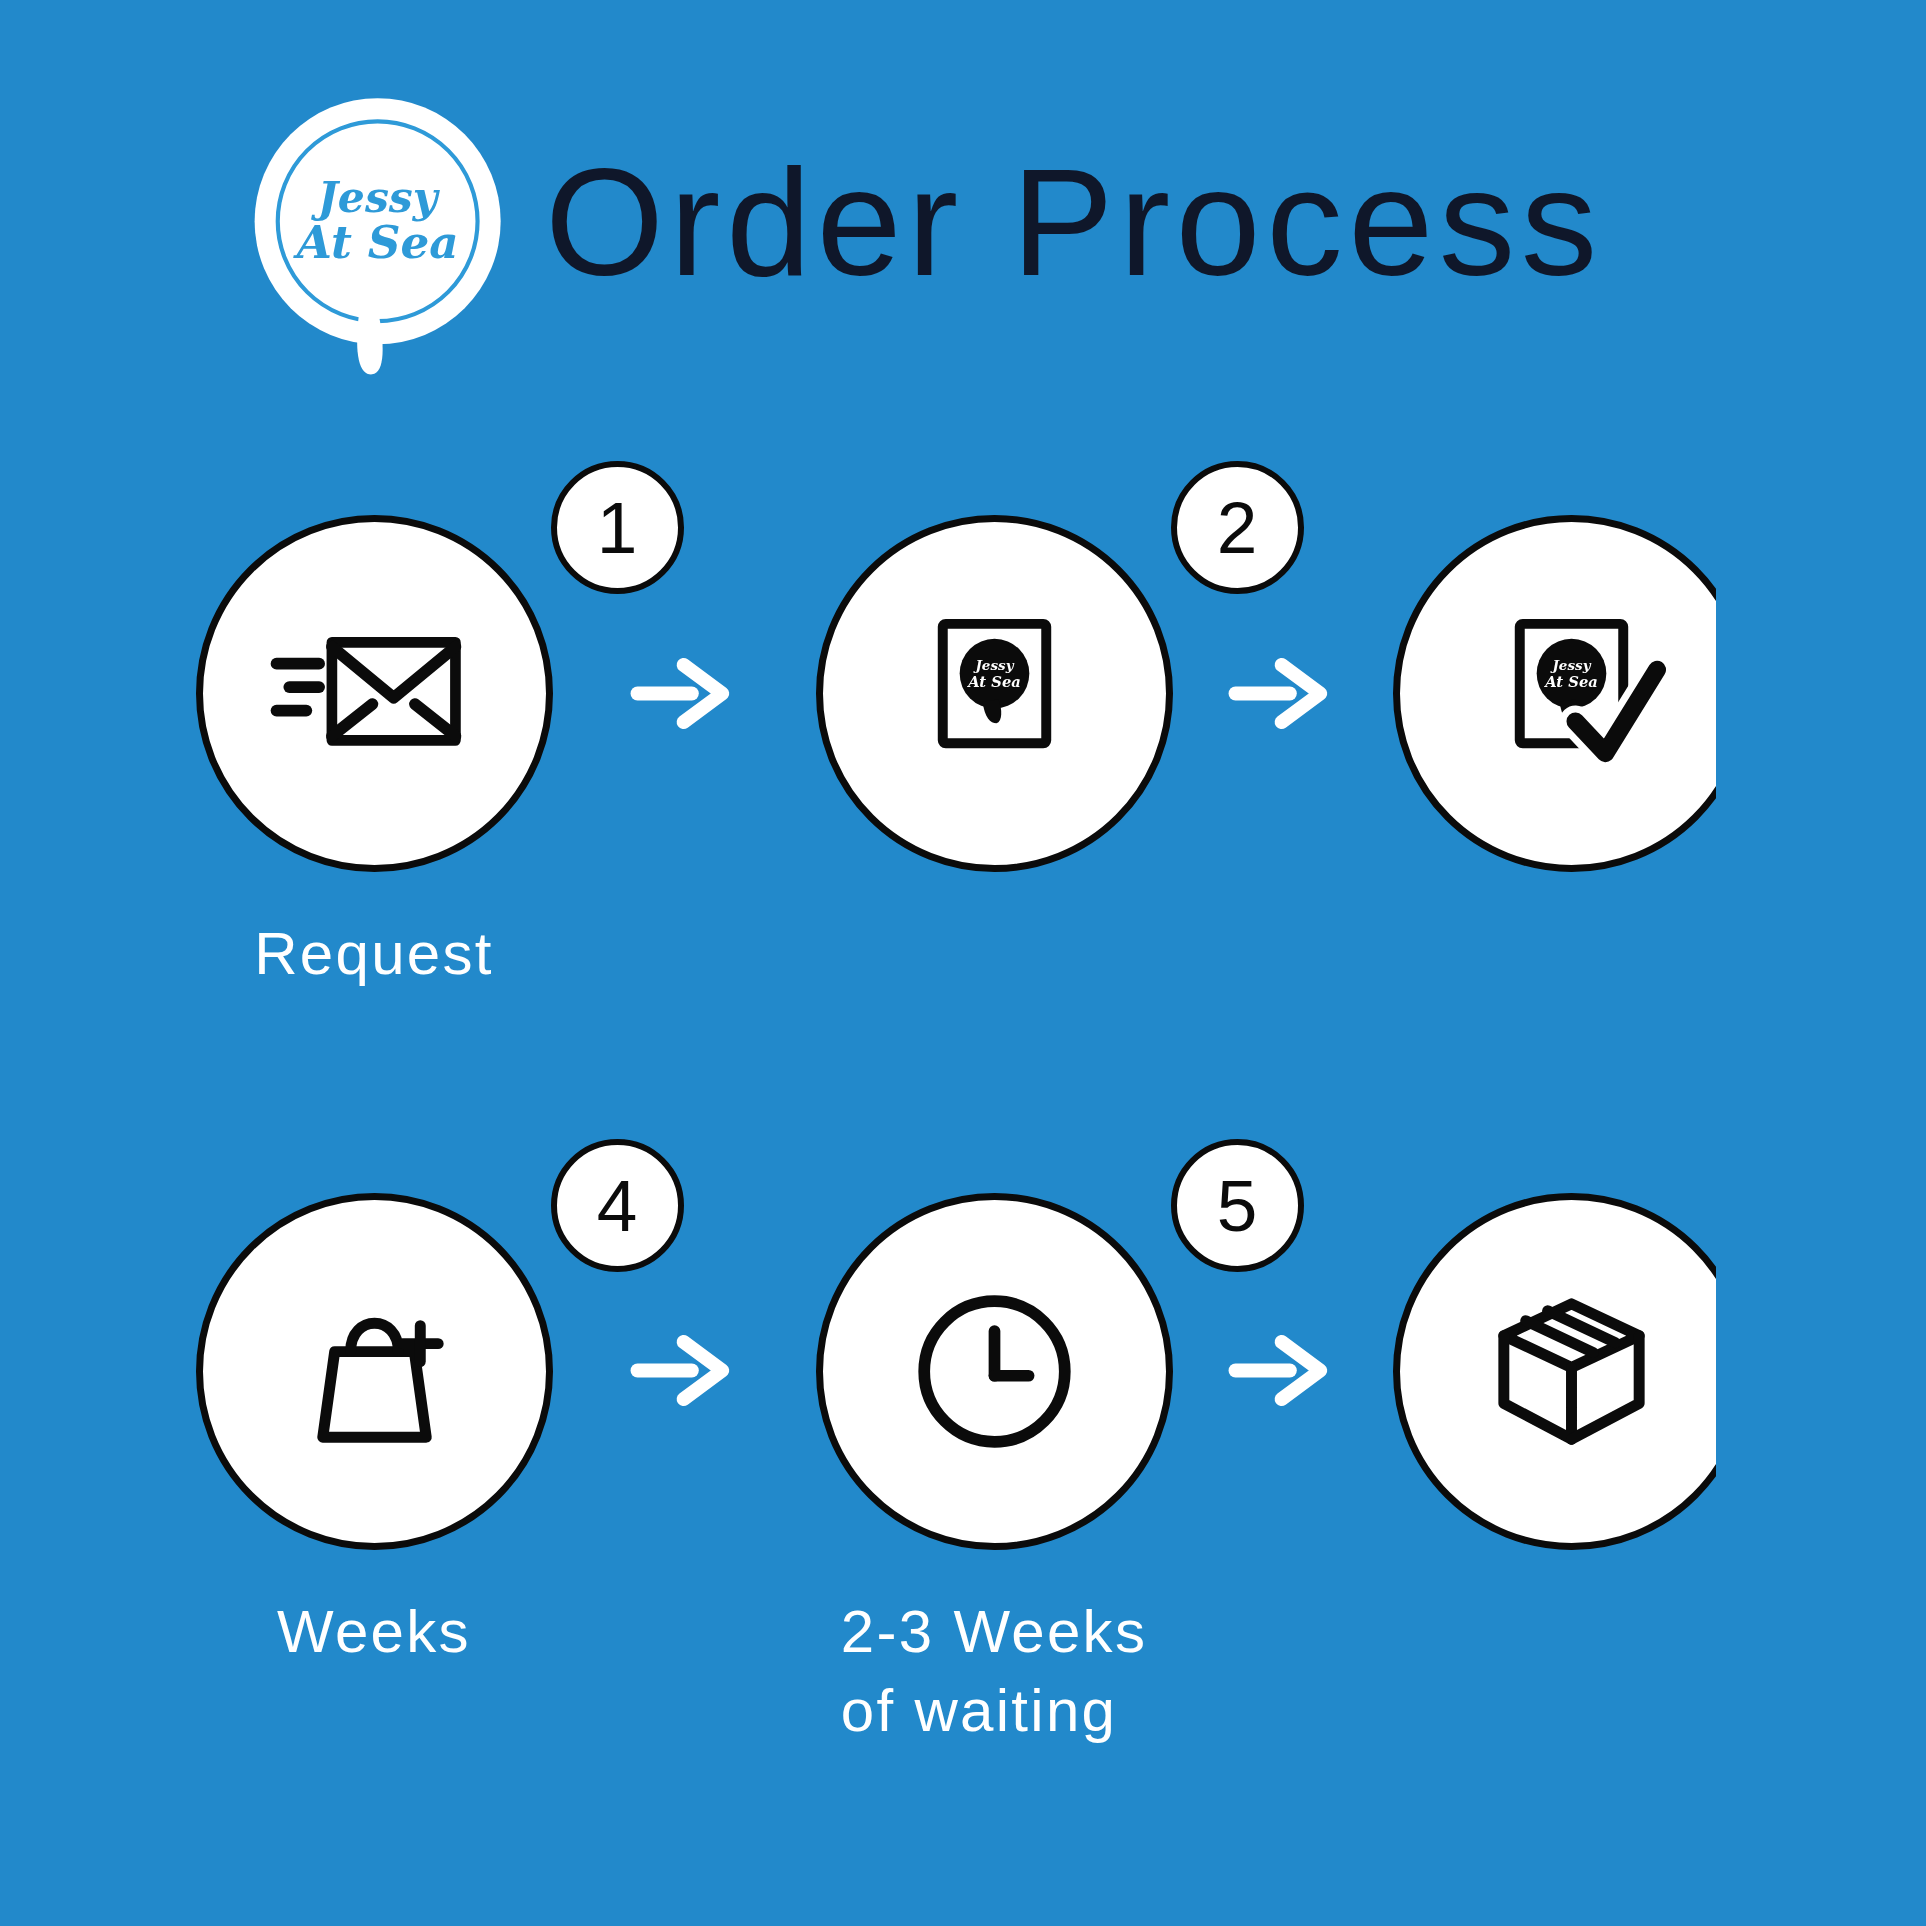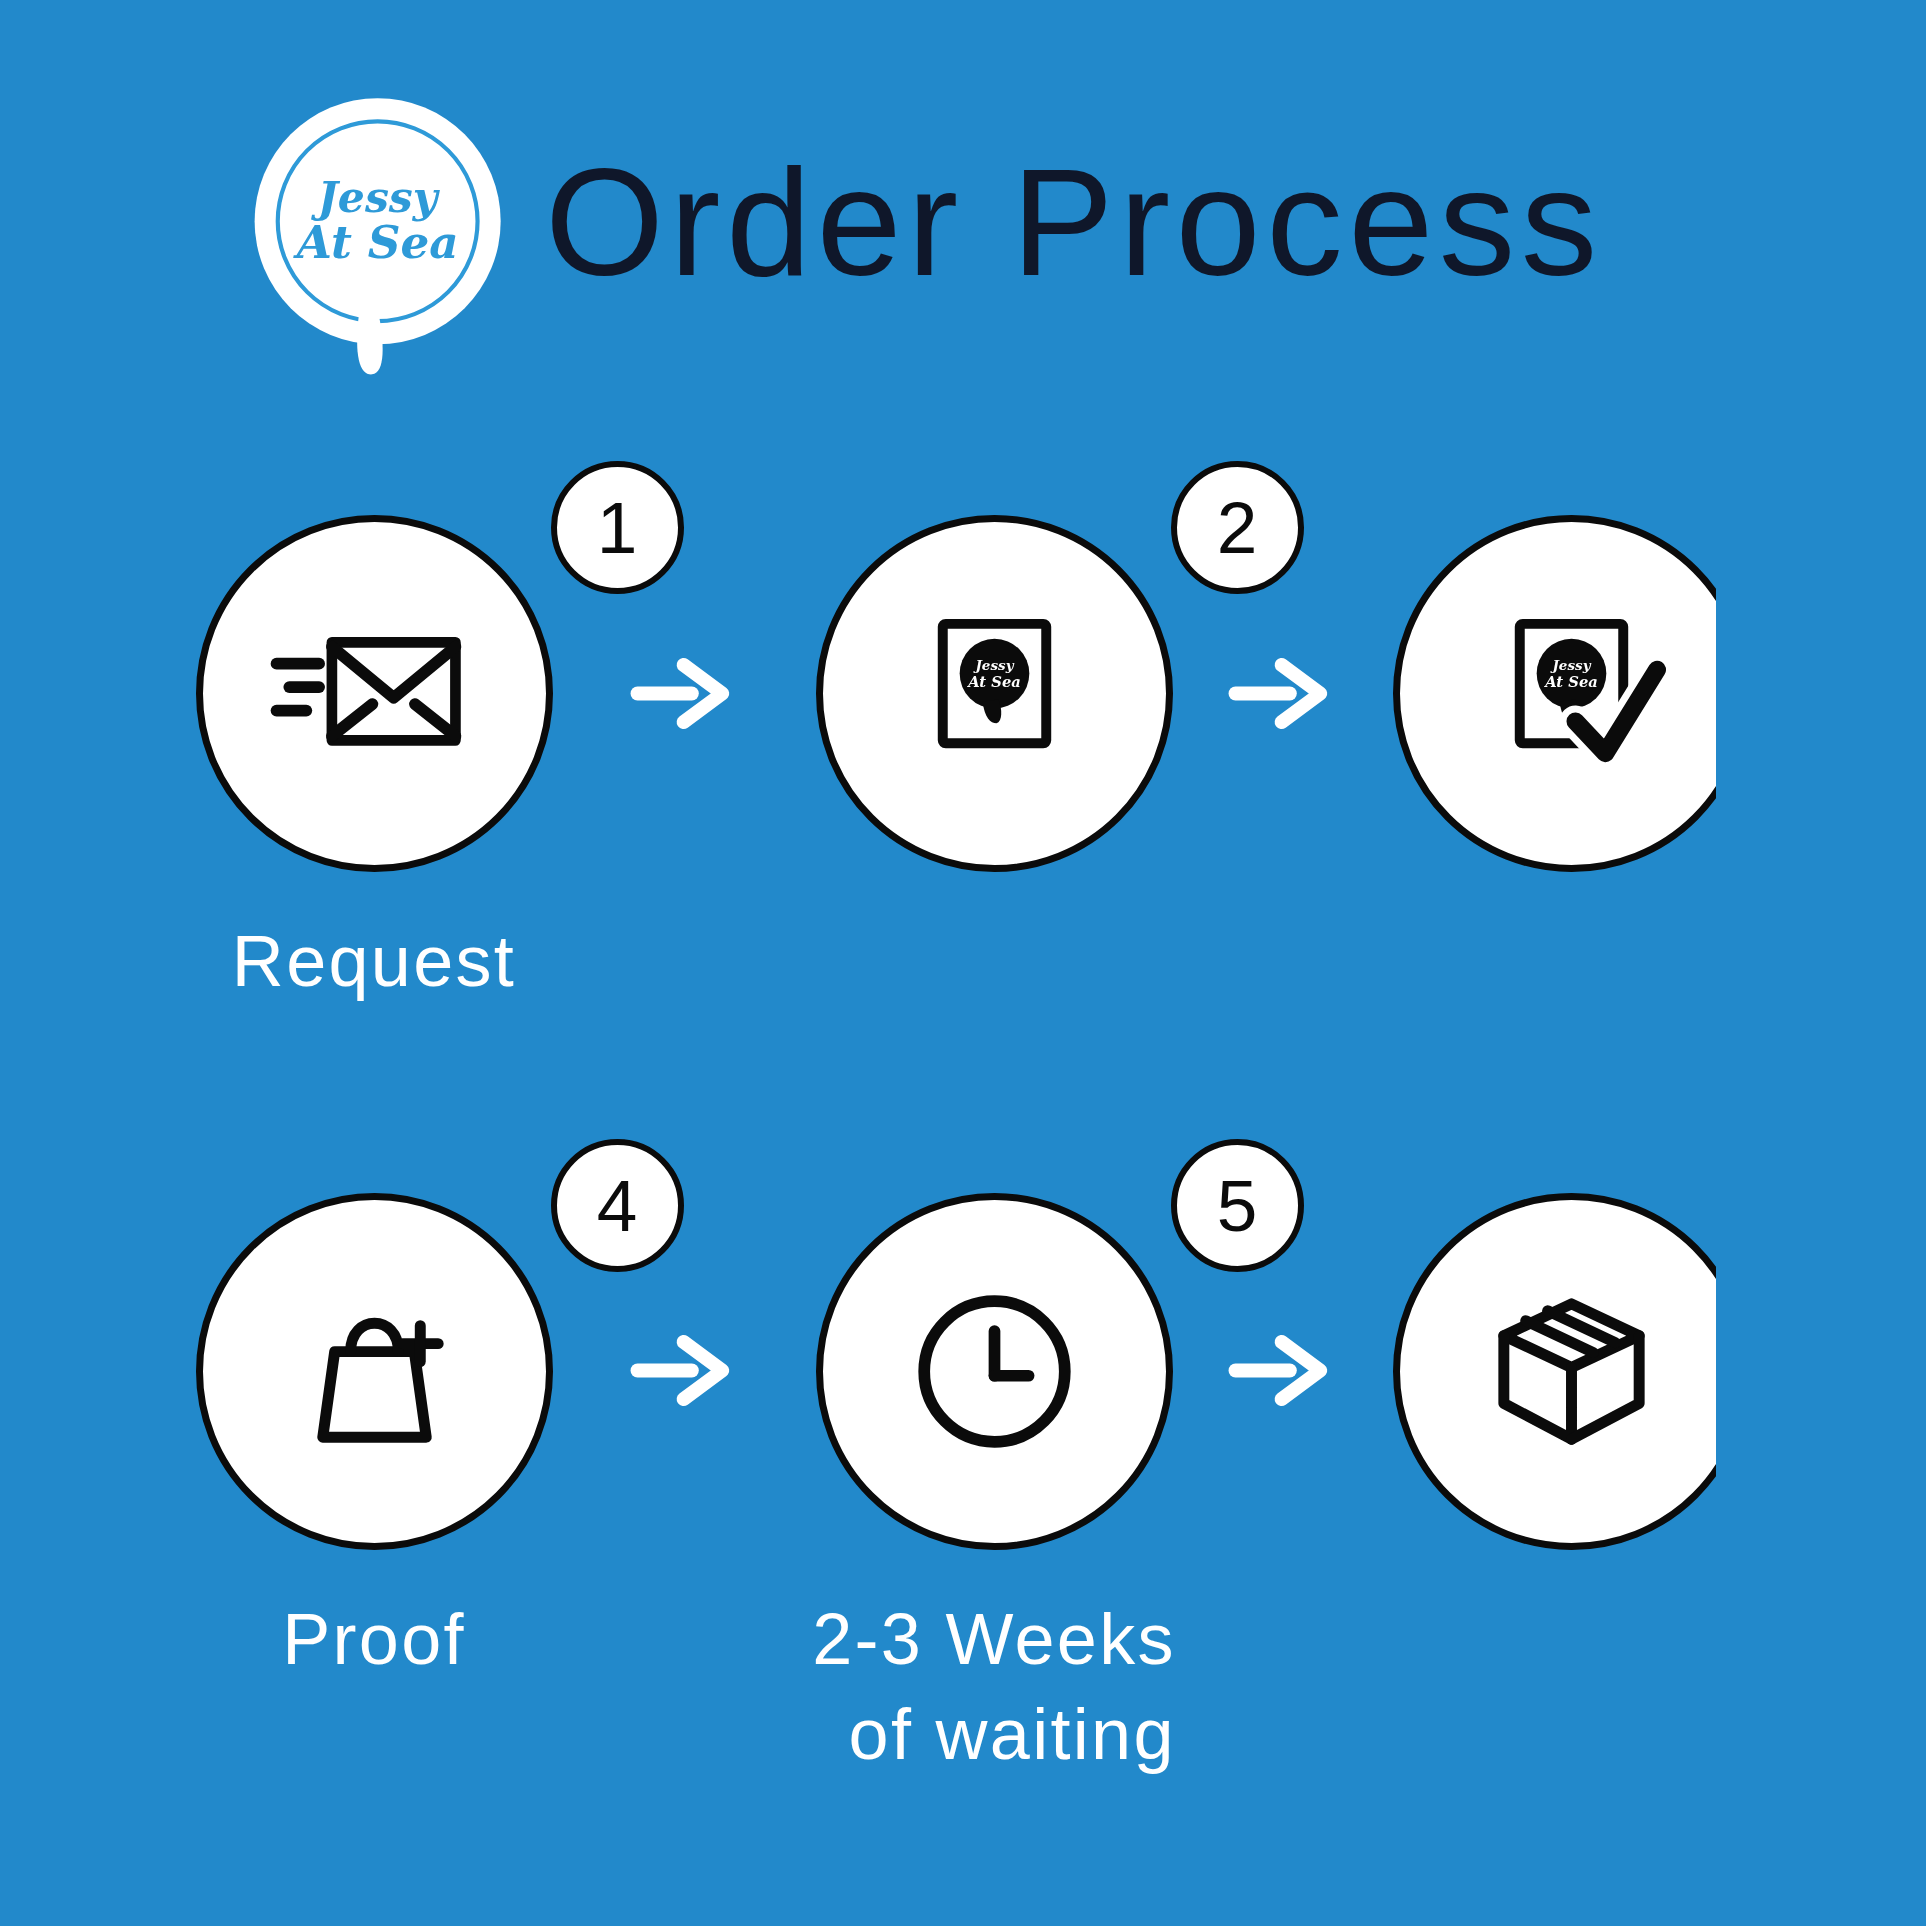--- a/index.html
+++ b/index.html
@@ -36,22 +36,22 @@
     border:7.4px solid var(--ink);border-radius:50%;background:var(--card);
     display:flex;align-items:center;justify-content:center;
   }
   .badge{
     position:absolute;left:348px;top:-61px;width:133px;height:133px;
     border:6.5px solid var(--ink);border-radius:50%;background:var(--card);
     display:flex;align-items:center;justify-content:center;
     font-size:73px;color:var(--ink);font-weight:400;z-index:2;
   }
   .label{
-    margin-top:42px;font-size:72px;color:#fff;letter-spacing:2.3px;
-    text-align:right;line-height:1.32;font-weight:400;
+    margin-top:42px;font-size:60px;color:#fff;letter-spacing:2.3px;
+    text-align:left;line-height:1.32;font-weight:400;
   }
   .icon{width:199px;height:199px;overflow:visible;}
   .icon-lg{width:213px;height:213px;overflow:visible;}
   .stroke{stroke:var(--ink);stroke-width:5.5;fill:none;stroke-linecap:round;stroke-linejoin:round;}
   .stroke-sq{stroke:var(--ink);stroke-width:5;fill:none;stroke-linejoin:round;}
   .fill-ink{fill:var(--ink);}
   .mini-logo-text{
     font-family:"DejaVu Serif","Liberation Serif",serif;
     font-style:italic;font-weight:bold;fill:#fff;text-anchor:middle;
   }
@@ -134,21 +134,21 @@
         <path class="stroke" d="M30 40 L70 40 L76 83 L24 83 Z"></path>
         <path class="stroke" d="M38 40 C38 21 62 21 62 40"></path>
         <path class="stroke" d="M64 36 H82"></path>
         <path class="stroke" d="M73 27 V45"></path>
       </svg>
       <div class="badge">
         <span>4</span>
       </div>
     </div>
     <div class="label">
-      <div>Proof</div>
+      <div>Weeks</div>
     </div>
   </div>
 
   <div class="step" style="left:740px;top:1193px;">
     <div class="circle">
       <svg class="icon-lg" viewBox="0 0 100 100">
         <circle class="stroke" cx="50" cy="50" r="33"></circle>
         <path class="stroke" d="M50 31 V52"></path>
         <path class="stroke" d="M50 52 H66"></path>
       </svg>

